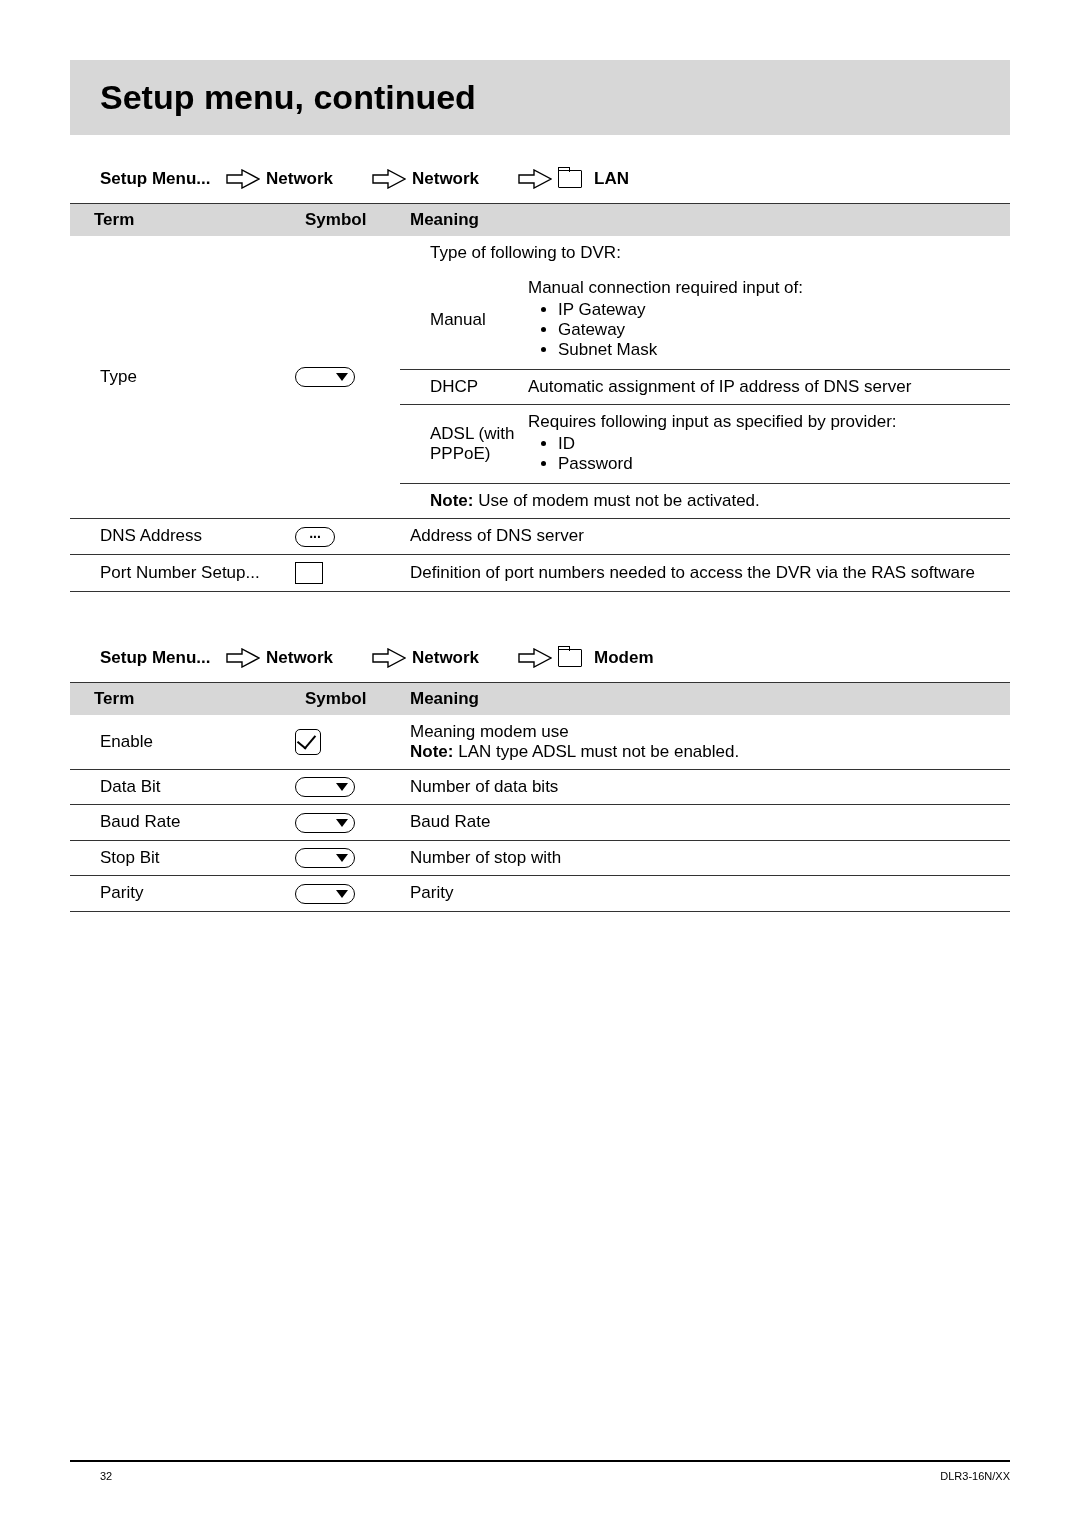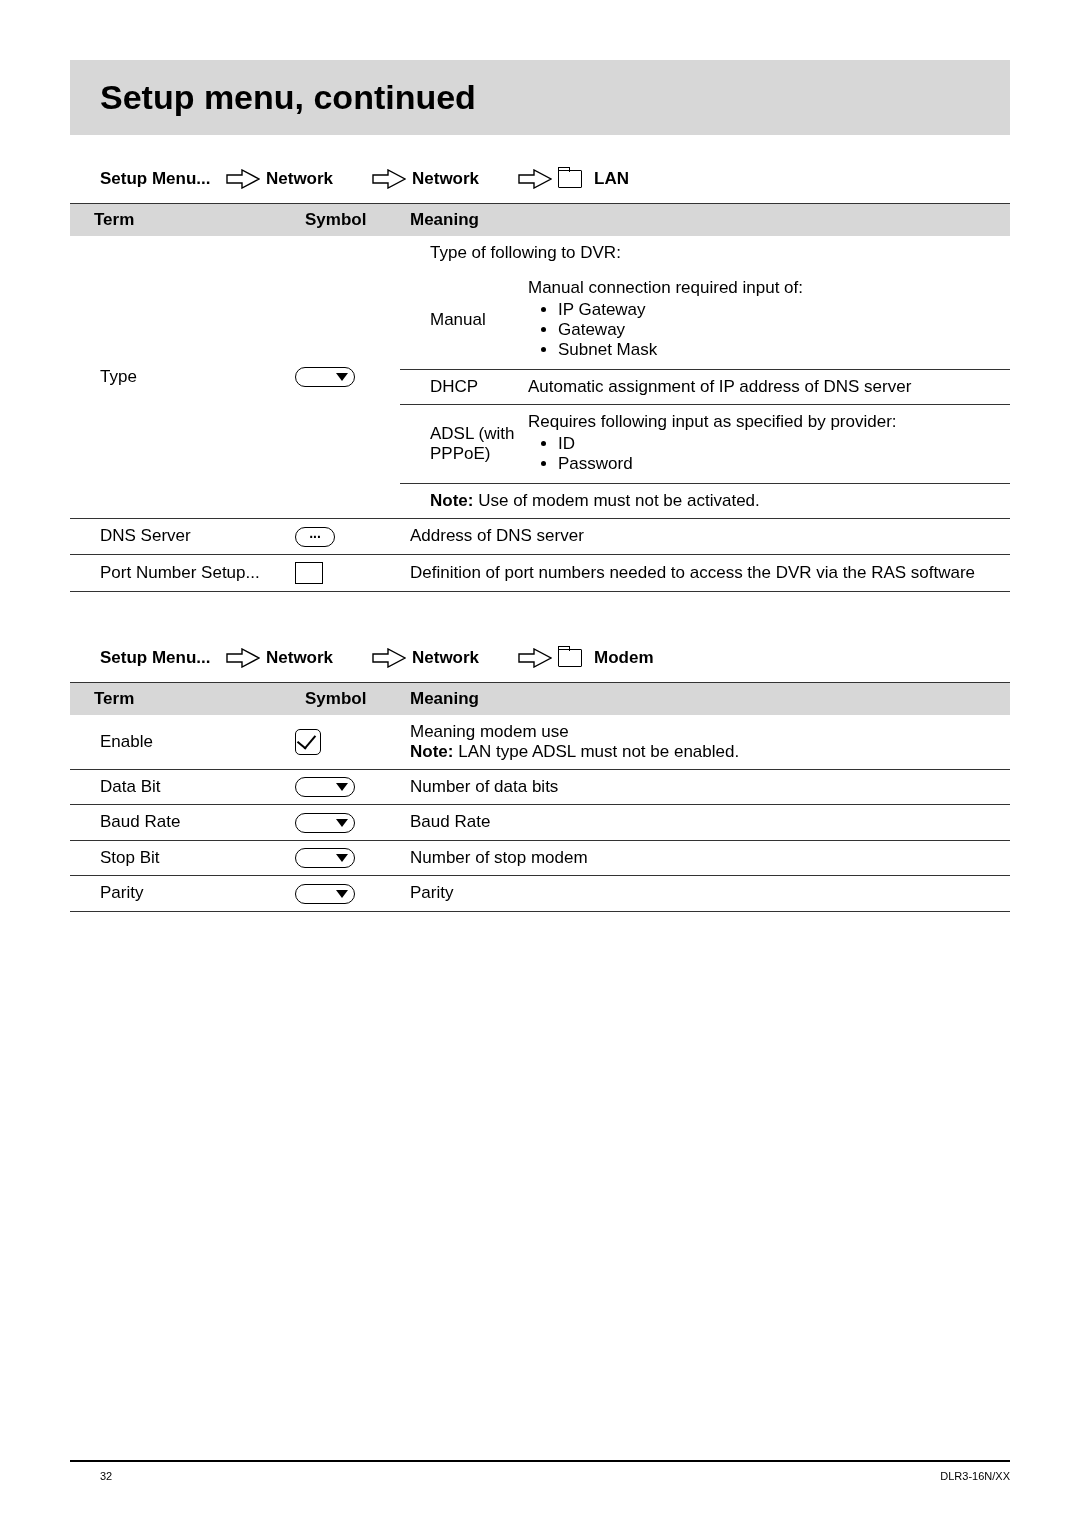--- a/index.html
+++ b/index.html
@@ -289,21 +289,21 @@
                 <span class="note-strong">Note:</span>
                 <span>Use of modem must not be activated.</span>
               </td>
             </tr>
           </tbody>
             </table>
         </td>
       </tr>
 
       <tr>
-        <td>DNS Server</td>
+        <td>DNS Address</td>
         <td class="symbol-cell">
           <span class="sym ellipsis">...</span>
         </td>
         <td>Address of DNS server</td>
       </tr>
 
       <tr>
         <td>Port Number Setup...</td>
         <td class="symbol-cell">
           <span class="sym rect"></span>
@@ -373,21 +373,21 @@
 
       <tr>
         <td>Baud Rate</td>
         <td class="symbol-cell"><span class="sym dropdown"></span></td>
         <td>Baud Rate</td>
       </tr>
 
       <tr>
         <td>Stop Bit</td>
         <td class="symbol-cell"><span class="sym dropdown"></span></td>
-        <td>Number of stop modem</td>
+        <td>Number of stop with</td>
       </tr>
 
       <tr>
         <td>Parity</td>
         <td class="symbol-cell"><span class="sym dropdown"></span></td>
         <td>Parity</td>
       </tr>
     </tbody>
   </table>
 

